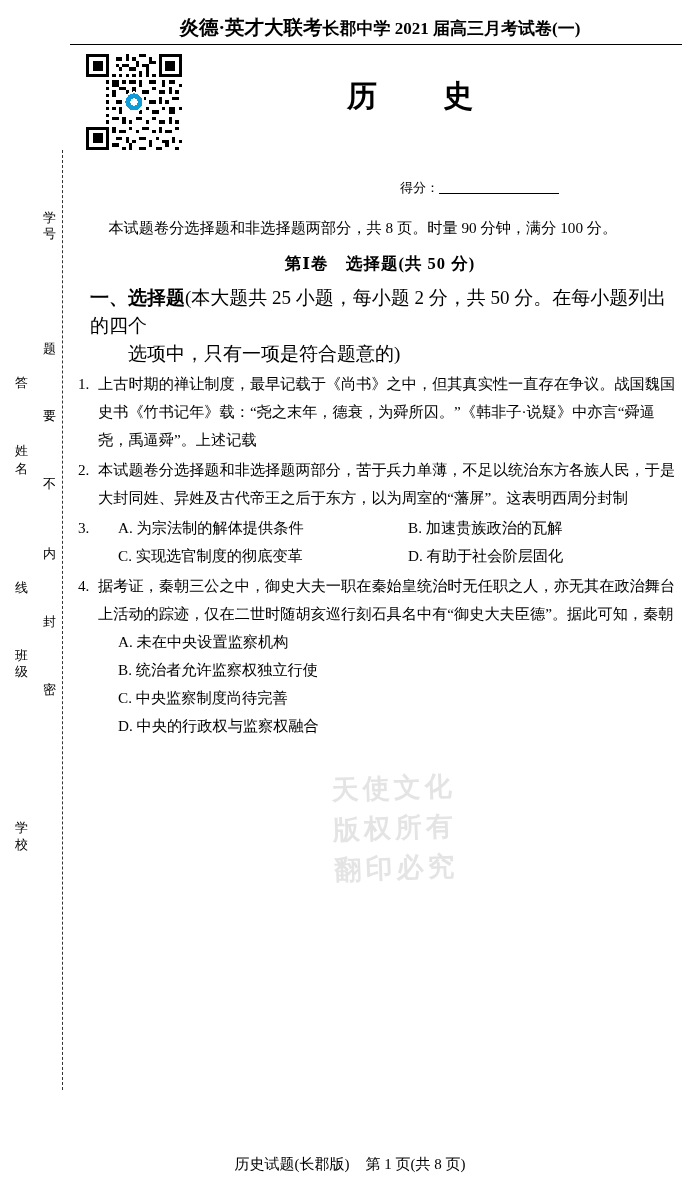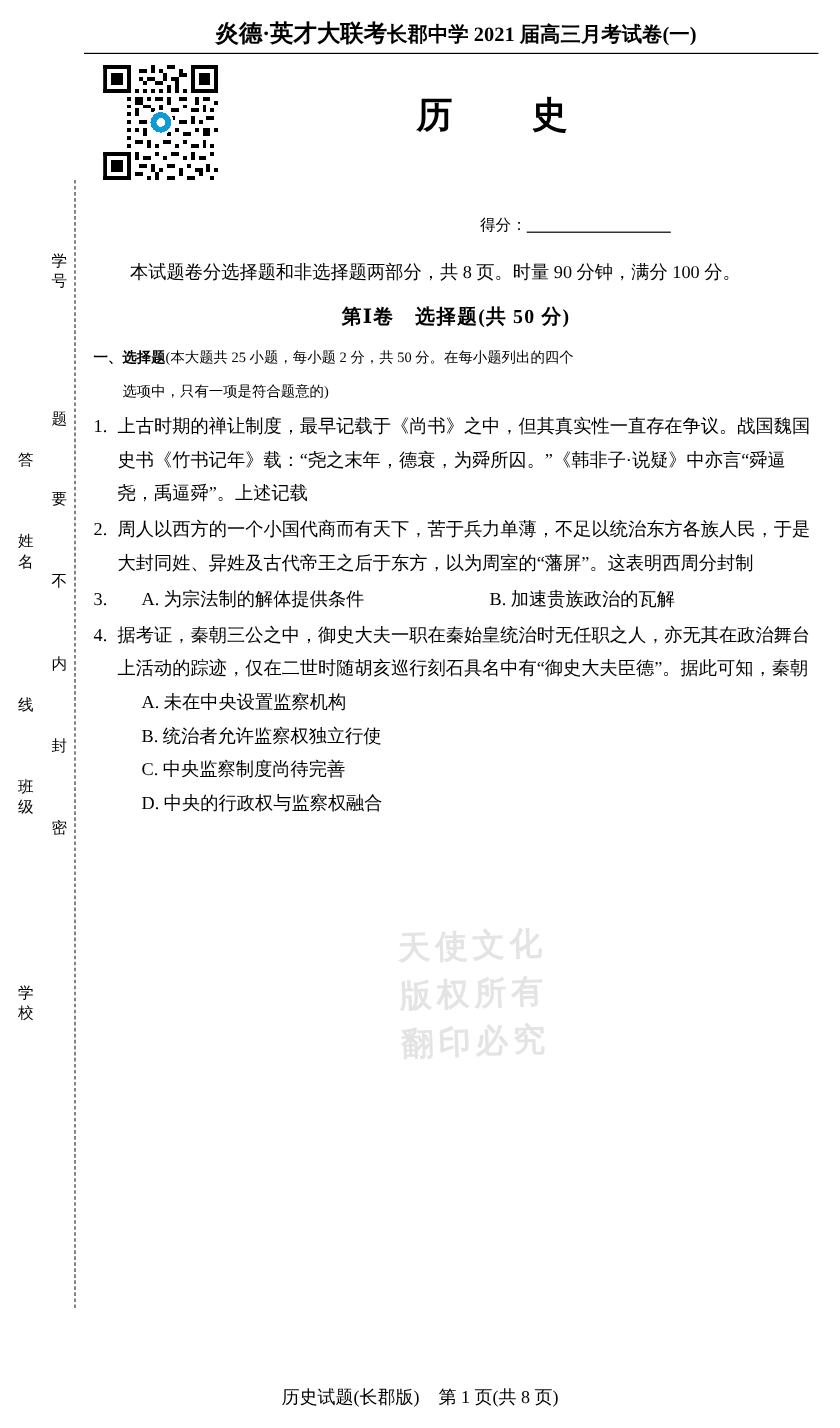--- a/index.html
+++ b/index.html
@@ -125,22 +125,22 @@
     margin: 0 0 2px 0;
   }
   .center-head {
     text-align: center;
     font-size: 16.5px;
     font-weight: bold;
     margin: 8px 0 6px 0;
     letter-spacing: 1px;
   }
   .sec-title {
-    margin: 4px 0 0 0;
-    font-size: 12px;
+    margin: 4px 0 0 12px;
+    font-size: 19px;
   }
   .sec-title b { font-weight: bold; }
   .sec-title .cont {
     display: block;
     text-indent: 2em;
   }
   .q {
     margin: 2px 0 0 0;
     position: relative;
     padding-left: 20px;
@@ -373,28 +373,31 @@
       <span class="cont">选项中，只有一项是符合题意的)</span>
     </div>
 
     <div class="q">
       <span class="qn">1.</span>
       <span class="qbody">上古时期的禅让制度，最早记载于《尚书》之中，但其真实性一直存在争议。战国魏国史书《竹书记年》载：“尧之末年，德衰，为舜所囚。”《韩非子·说疑》中亦言“舜逼尧，禹逼舜”。上述记载</span>
     </div>
 
     <div class="q">
       <span class="qn">2.</span>
-      <span class="qbody">周人以西方的一个小国代商而有天下，苦于兵力单薄，不足以统治东方各族人民，于是大封同姓、异姓及古代帝王之后于东方，以为周室的“藩屏”。这表明西周分封制</span>
+      <span class="qbody">本试题卷分选择题和非选择题两部分，苦于兵力单薄，不足以统治东方各族人民，于是大封同姓、异姓及古代帝王之后于东方，以为周室的“藩屏”。这表明西周分封制</span>
     </div>
 
     <div class="q">
       <span class="qn">3.</span>
       <div class="opts">
         <span class="opt-row">
           <span class="o1">A. 为宗法制的解体提供条件</span><span>B. 加速贵族政治的瓦解</span>
+        </span>
+        <span class="opt-row">
+          <span class="o1">C. 实现选官制度的彻底变革</span><span>D. 有助于社会阶层固化</span>
         </span>
       </div>
     </div>
 
     <div class="q">
       <span class="qn">4.</span>
       <span class="qbody">据考证，秦朝三公之中，御史大夫一职在秦始皇统治时无任职之人，亦无其在政治舞台上活动的踪迹，仅在二世时随胡亥巡行刻石具名中有“御史大夫臣德”。据此可知，秦朝</span>
       <div class="opts">
         <span class="opt-single">A. 未在中央设置监察机构</span>
         <span class="opt-single">B. 统治者允许监察权独立行使</span>

